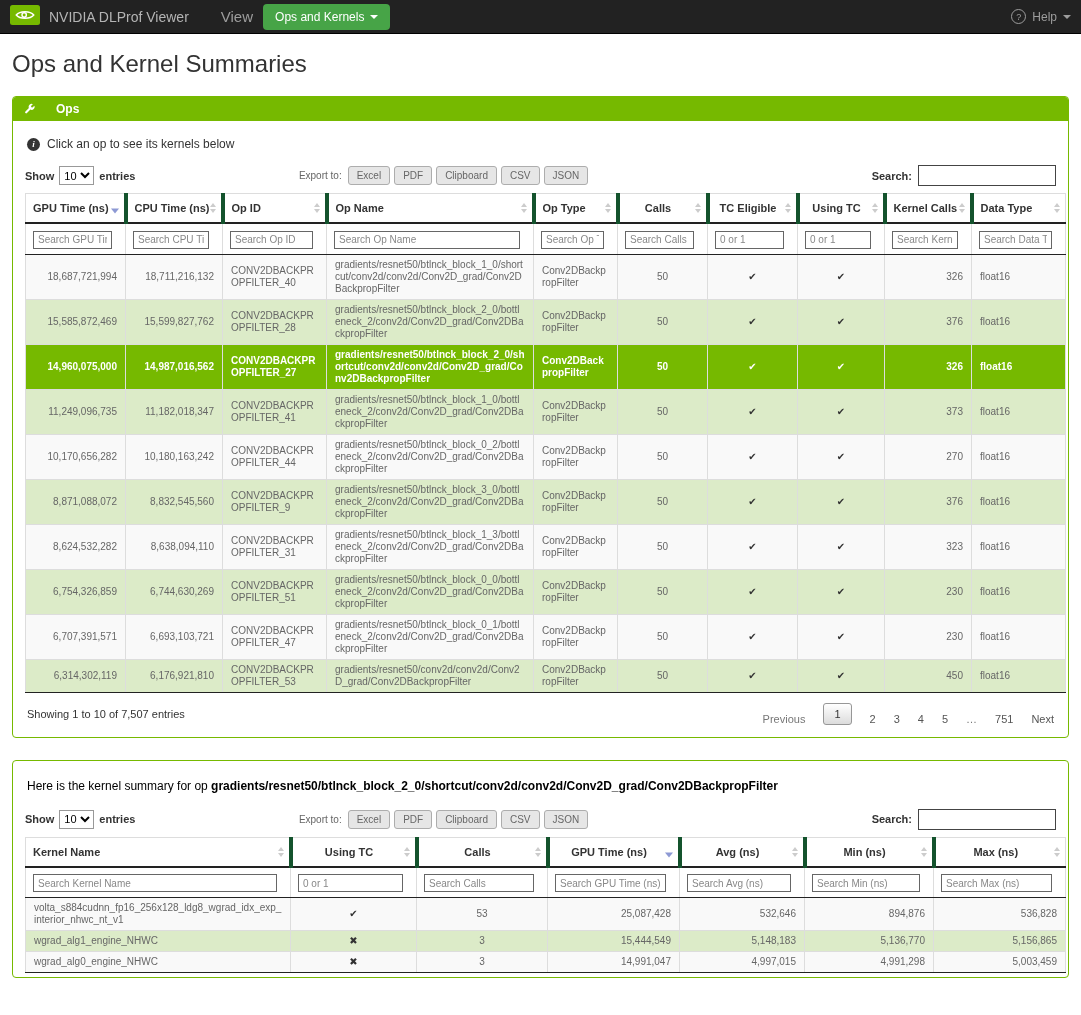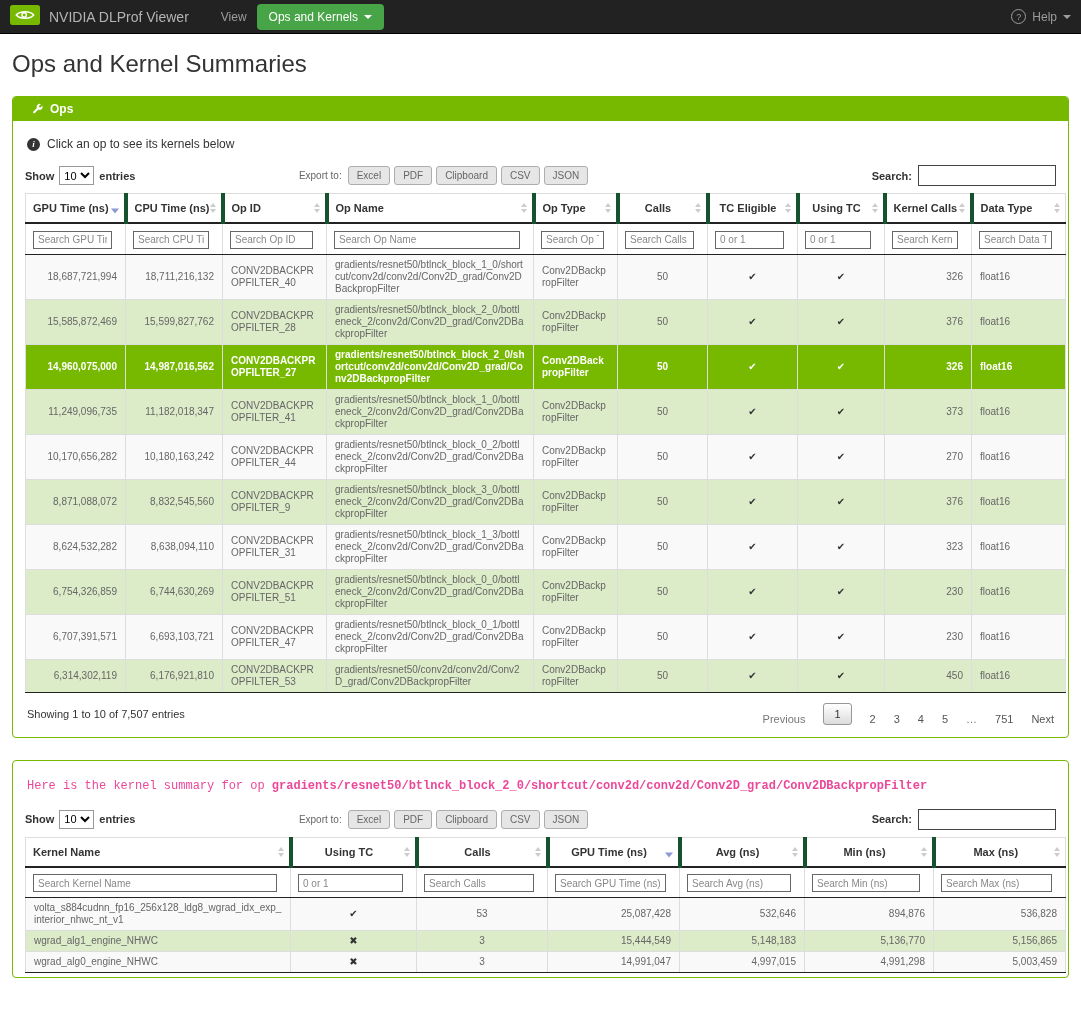--- a/index.html
+++ b/index.html
@@ -2,36 +2,36 @@
 <html><head>
 <meta charset="utf-8">
 <style>
   html,body{margin:0;padding:0;background:#fff;}
   body{width:1081px;font-family:"Liberation Sans","DejaVu Sans",sans-serif;color:#333;-webkit-font-smoothing:antialiased;}
 
   
   .navbar{height:33px;background:#222;display:flex;align-items:center;padding:0 10px;border-bottom:1px solid #000;}
   .brand{display:flex;align-items:center;gap:9px;margin-right:22px;}
   .brand-name{color:#b4b4b4;font-size:14px;}
-  .nav-item{color:#9d9d9d;font-size:12px;padding:0 10px;}
+  .nav-item{color:#9d9d9d;font-size:15px;padding:0 10px;}
   .nav-green-btn{background:#47a447;color:#fff;font-size:12px;padding:6px 12px;border-radius:4px;display:flex;align-items:center;gap:6px;cursor:pointer;}
   .caret{width:0;height:0;border-left:4px solid transparent;border-right:4px solid transparent;border-top:4px solid #fff;display:inline-block;}
   .caret.gray{border-top-color:#9d9d9d;}
   .nav-right{margin-left:auto;display:flex;align-items:center;gap:6px;color:#9d9d9d;font-size:12px;}
   .help-circle{width:13px;height:13px;border:1px solid #9d9d9d;border-radius:50%;display:inline-flex;align-items:center;justify-content:center;font-size:9px;color:#9d9d9d;}
 
   
   .page-title{font-size:24px;font-weight:400;color:#333;margin:16px 12px 18px;}
   .panel{margin:0 12px 22px;border:1px solid #76b900;border-radius:4px;overflow:hidden;background:#fff;}
-  .panel-head{background:#76b900;color:#fff;font-size:12px;font-weight:bold;padding:5px 18px;display:flex;align-items:center;gap:7px;}
+  .panel-head{background:#76b900;color:#fff;font-size:12px;font-weight:bold;padding:5px 10px;display:flex;align-items:center;gap:21px;}
   .panel-head svg{display:block;}
   .panel-body{padding:6px 12px 4px;}
   .info-line{display:flex;align-items:center;gap:7px;font-size:12px;color:#333;padding:10px 2px 14px;}
   .info-circle{width:13px;height:13px;background:#333;color:#fff;border-radius:50%;display:inline-flex;align-items:center;justify-content:center;font-size:9px;font-weight:bold;font-family:"Liberation Serif",serif;font-style:italic;flex:0 0 13px;}
-  .subtitle{font-size:12px;color:#ec4899;padding:12px 2px 16px;font-family:Liberation Mono, monospace;}
+  .subtitle{font-size:12px;color:#000000;padding:12px 2px 16px;}
   .subtitle b{font-weight:bold;}
 
   
   .controls{display:flex;align-items:center;font-size:11px;font-weight:bold;color:#333;margin-bottom:7px;}
   .show-group{display:flex;align-items:center;gap:5px;}
   .show-group select{font-size:11px;font-family:inherit;border:1px solid #999;background:#fff;height:19px;}
   .export-group{display:flex;align-items:center;gap:4px;margin:0 auto;padding-right:120px;}
   .export-label{color:#666;font-weight:normal;font-size:10px;margin-right:2px;}
   .btn-export{background:#e6e6e6;border:1px solid #adadad;border-radius:3px;color:#666;font-size:10px;padding:3px 8px;font-family:inherit;cursor:pointer;}
   .search-group{display:flex;align-items:center;gap:6px;}

